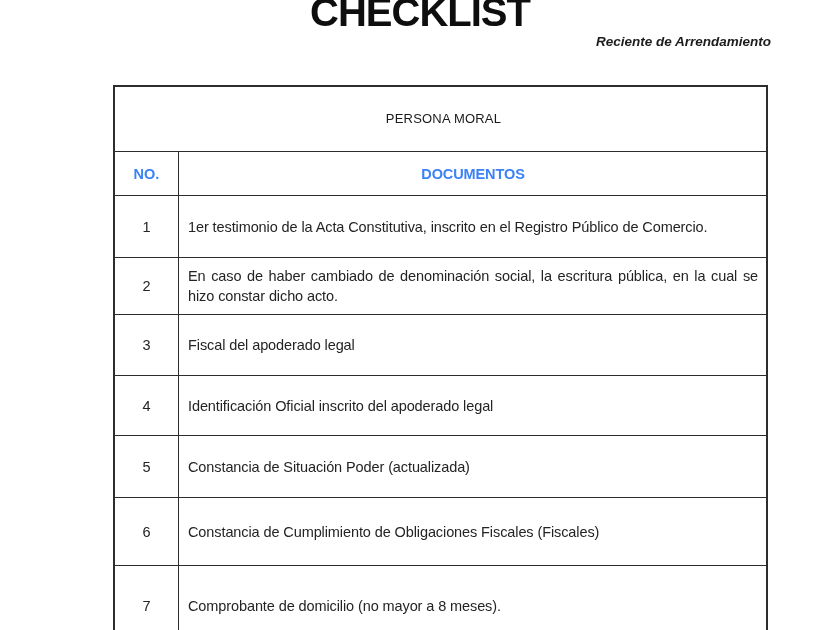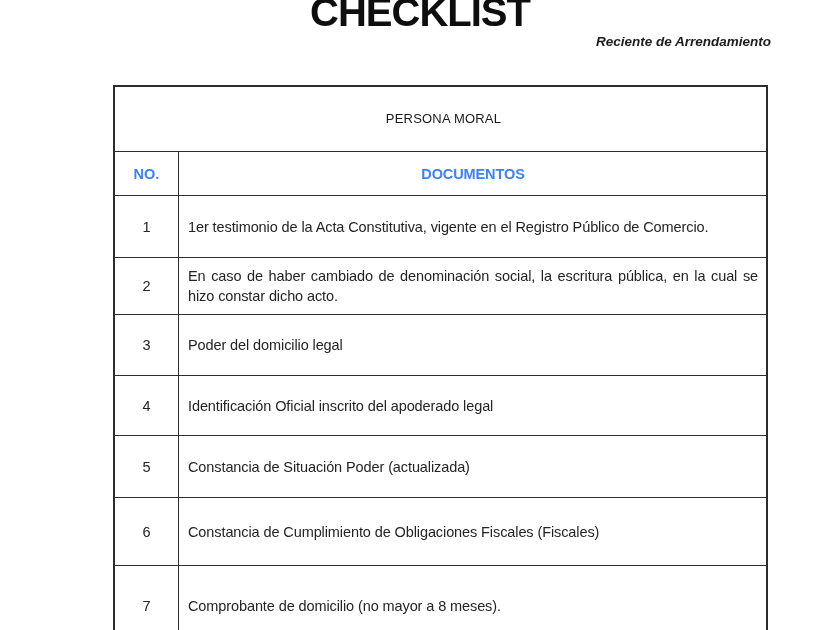--- a/index.html
+++ b/index.html
@@ -112,35 +112,35 @@
     <div class="row row-cols">
       <div class="cell no-cell col-head">NO.</div>
       <div class="cell doc-cell col-head">
         <span class="doc-text">DOCUMENTOS</span>
       </div>
     </div>
 
     <div class="row r0">
       <div class="cell no-cell">1</div>
       <div class="cell doc-cell">
-        <span class="doc-text">1er testimonio de la Acta Constitutiva, vigente en el Registro Público de Comercio.</span>
+        <span class="doc-text">1er testimonio de la Acta Constitutiva, inscrito en el Registro Público de Comercio.</span>
       </div>
     </div>
 
     <div class="row r1">
       <div class="cell no-cell">2</div>
       <div class="cell doc-cell">
         <span class="doc-text">En caso de haber cambiado de denominación social, la escritura pública, en la cual se hizo constar dicho acto.</span>
       </div>
     </div>
 
     <div class="row r2">
       <div class="cell no-cell">3</div>
       <div class="cell doc-cell">
-        <span class="doc-text">Poder del domicilio legal</span>
+        <span class="doc-text">Fiscal del apoderado legal</span>
       </div>
     </div>
 
     <div class="row r3">
       <div class="cell no-cell">4</div>
       <div class="cell doc-cell">
         <span class="doc-text">Identificación Oficial inscrito del apoderado legal</span>
       </div>
     </div>
 

